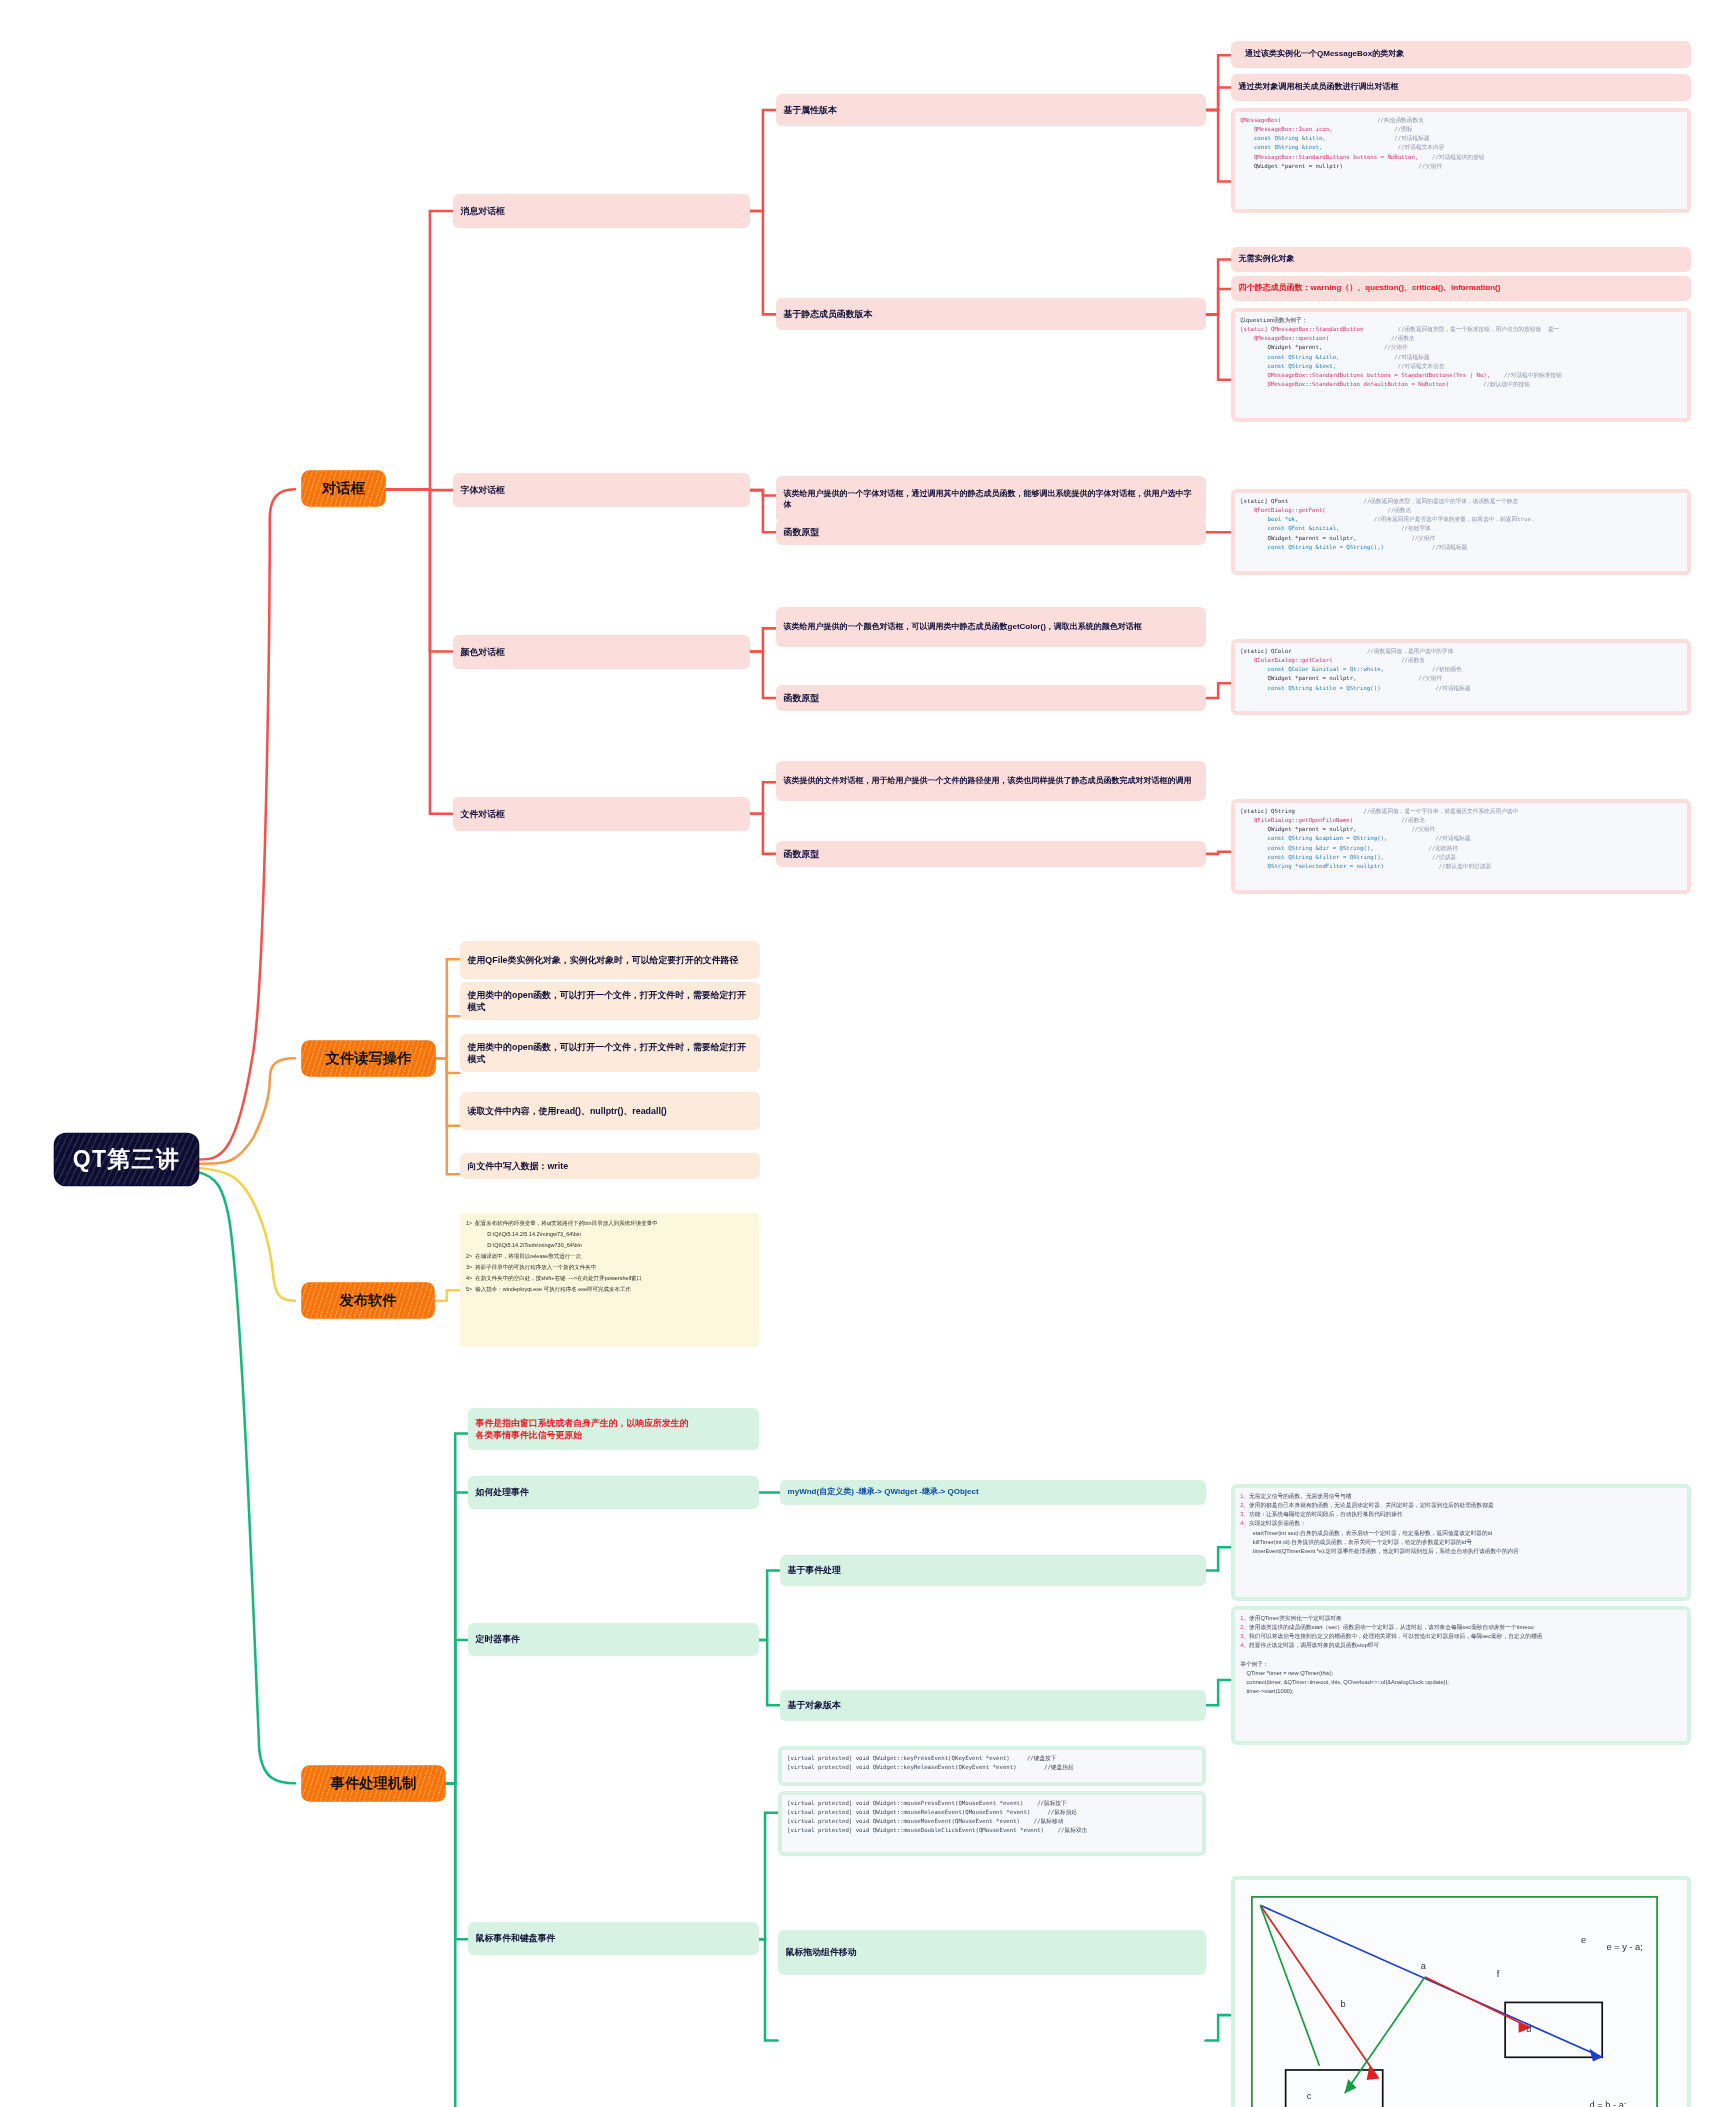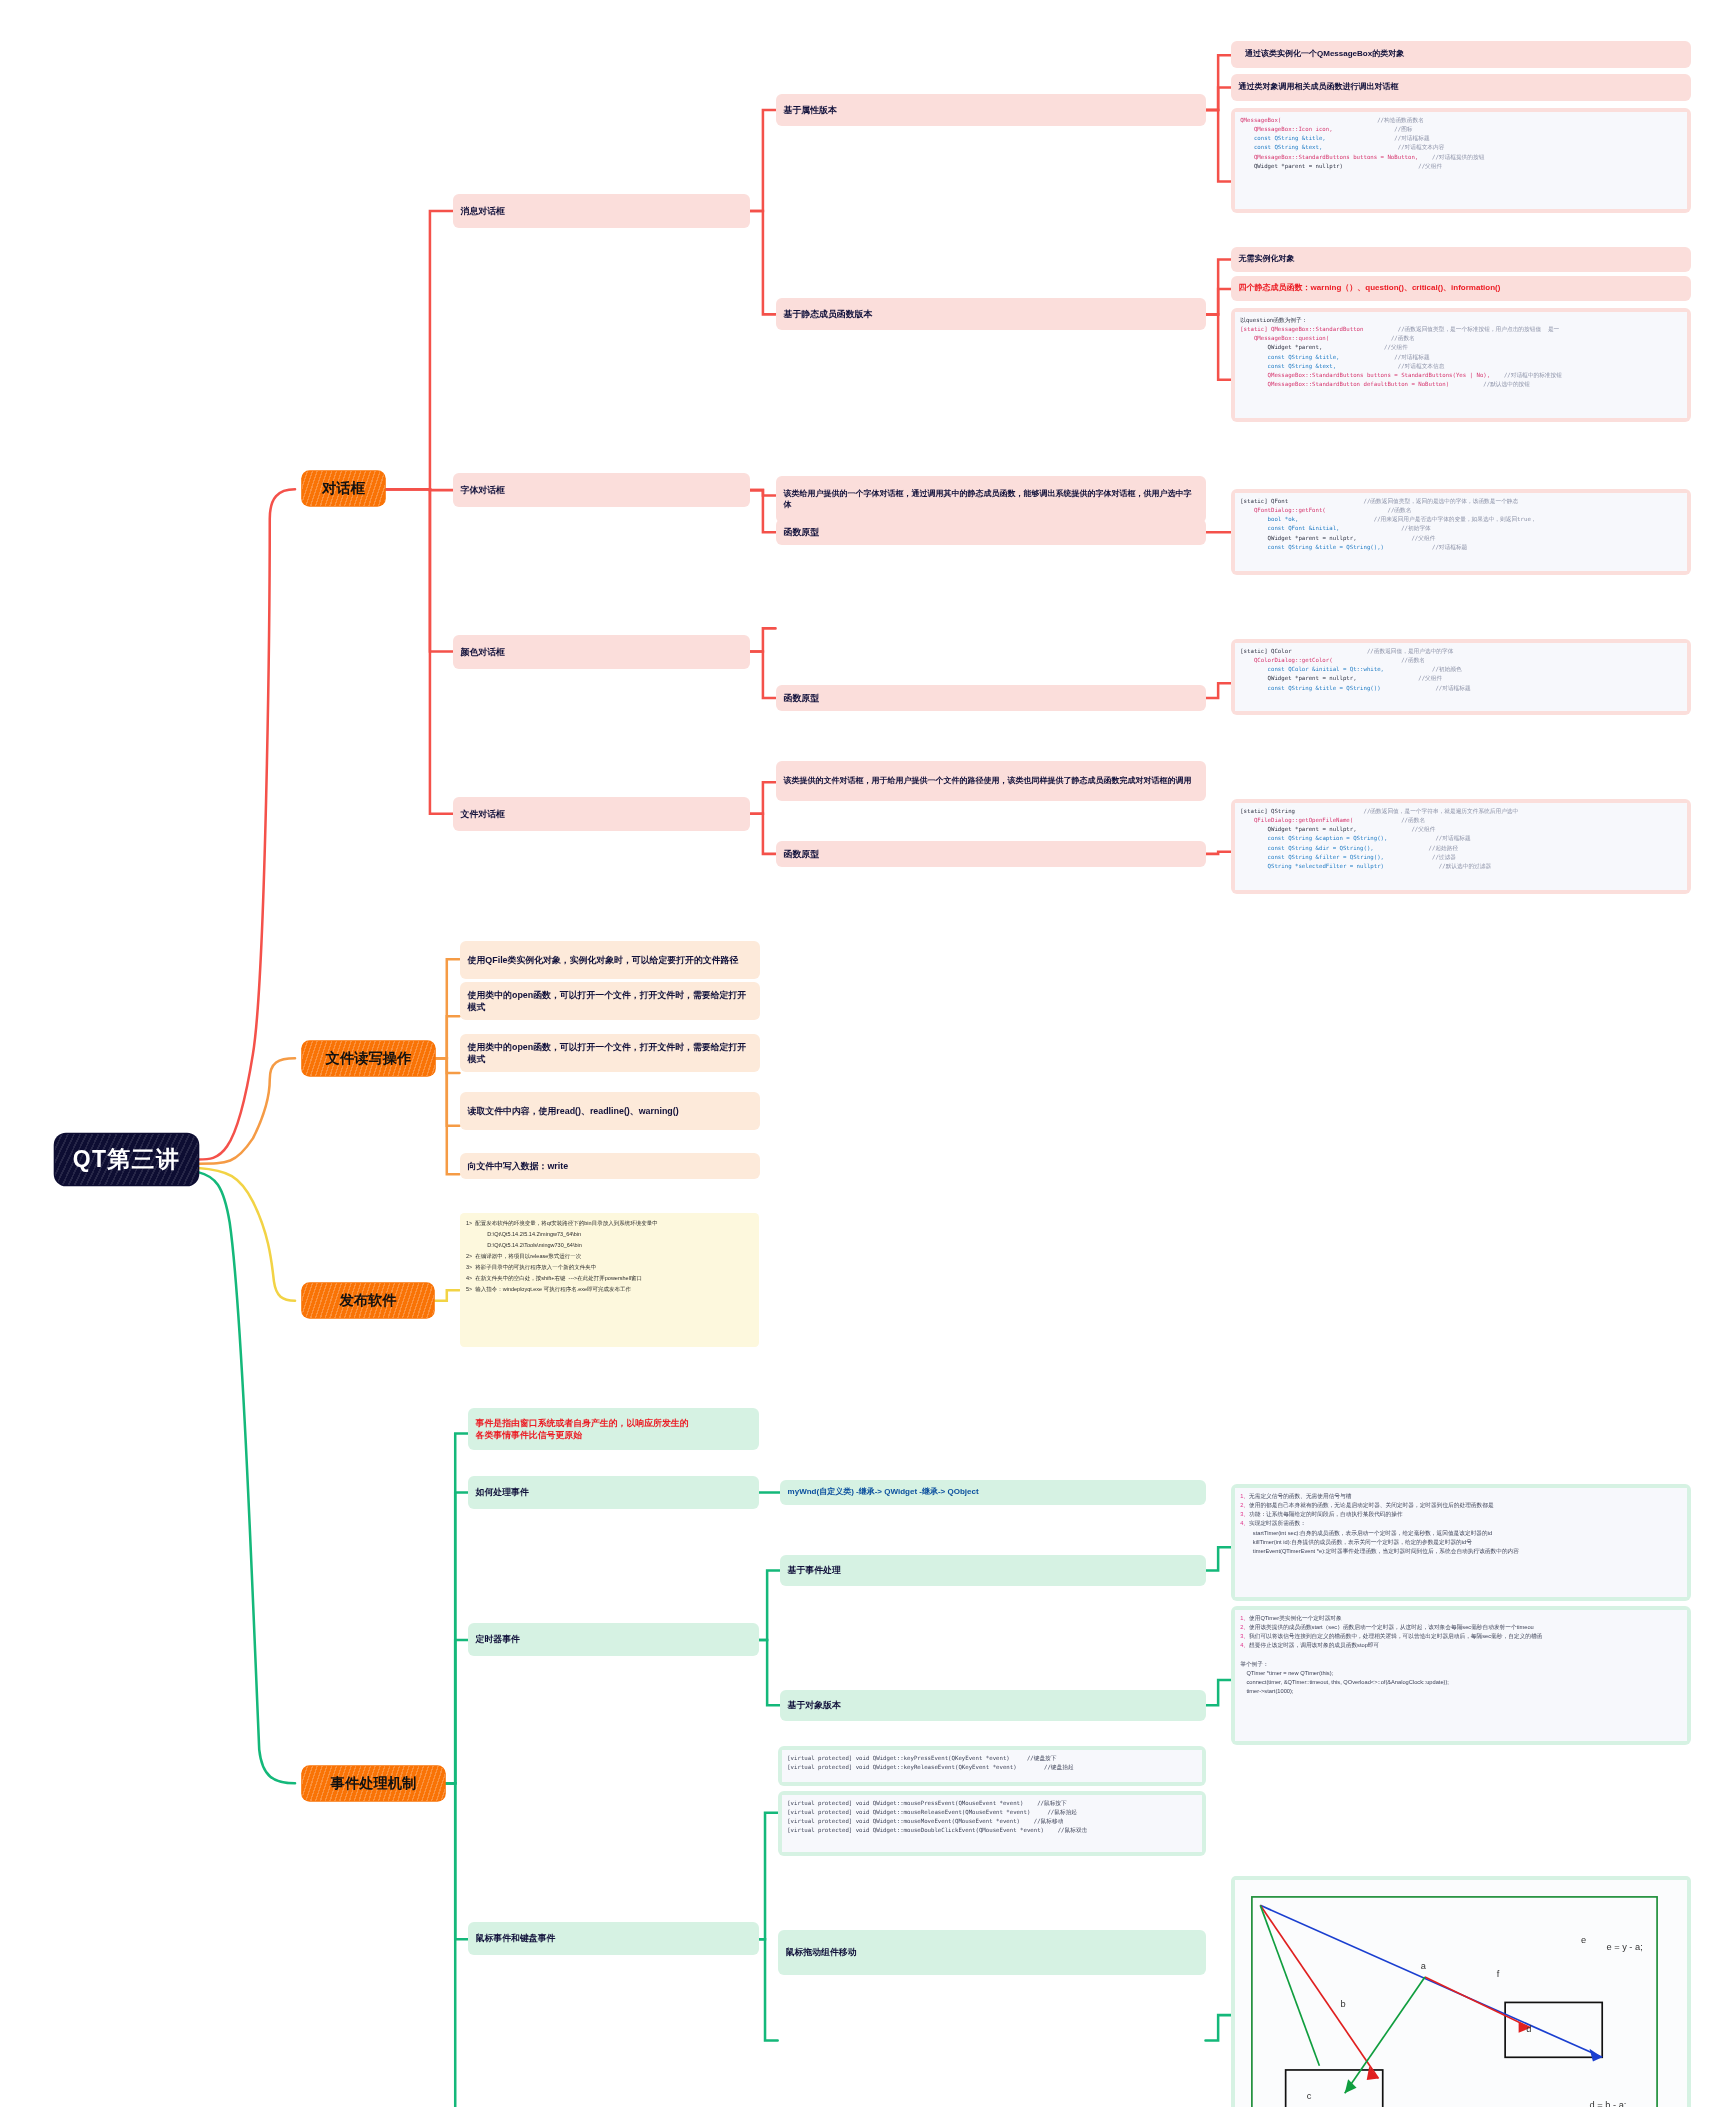--- a/index.html
+++ b/index.html
@@ -231,20 +231,23 @@
   </div>
   <div class="codepad pink" style="left:1231px;top:489px;width:460px;height:86px;">
     <div class="inner"><span class="k-dark">[static] QFont</span>                      <span class="k-grey">//函数返回值类型，返回的是选中的字体，该函数是一个静态</span>
     <span class="k-red">QFontDialog::getFont(</span>                  <span class="k-grey">//函数名</span>
         <span class="k-blue">bool *ok,</span>                      <span class="k-grey">//用来返回用户是否选中字体的变量，如果选中，则返回true，</span>
         <span class="k-blue">const QFont &amp;initial,</span>                  <span class="k-grey">//初始字体</span>
         <span class="k-dark">QWidget *parent = nullptr,</span>                <span class="k-grey">//父组件</span>
         <span class="k-blue">const QString &amp;title = QString(),)</span>              <span class="k-grey">//对话框标题</span></div>
   </div>
 
+  <div class="node pink topic sm" style="left:776px;top:607px;width:430px;height:40px;">
+    <span class="txt">该类给用户提供的一个颜色对话框，可以调用类中静态成员函数getColor()，调取出系统的颜色对话框</span>
+  </div>
   <div class="node pink topic" style="left:776px;top:685px;width:430px;height:26px;">
     <span class="txt">函数原型</span>
   </div>
   <div class="codepad pink" style="left:1231px;top:639px;width:460px;height:76px;">
     <div class="inner"><span class="k-dark">[static] QColor</span>                      <span class="k-grey">//函数返回值，是用户选中的字体</span>
     <span class="k-red">QColorDialog::getColor(</span>                    <span class="k-grey">//函数名</span>
         <span class="k-blue">const QColor &amp;initial = Qt::white,</span>              <span class="k-grey">//初始颜色</span>
         <span class="k-dark">QWidget *parent = nullptr,</span>                  <span class="k-grey">//父组件</span>
         <span class="k-blue">const QString &amp;title = QString())</span>                <span class="k-grey">//对话框标题</span></div>
   </div>
@@ -268,21 +271,21 @@
   <div class="node peach topic" style="left:460px;top:941px;width:300px;height:38px;">
     <span class="txt">使用QFile类实例化对象，实例化对象时，可以给定要打开的文件路径</span>
   </div>
   <div class="node peach topic" style="left:460px;top:982px;width:300px;height:38px;">
     <span class="txt">使用类中的open函数，可以打开一个文件，打开文件时，需要给定打开模式</span>
   </div>
   <div class="node peach topic" style="left:460px;top:1034px;width:300px;height:38px;">
     <span class="txt">使用类中的open函数，可以打开一个文件，打开文件时，需要给定打开模式</span>
   </div>
   <div class="node peach topic" style="left:460px;top:1092px;width:300px;height:38px;">
-    <span class="txt">读取文件中内容，使用read()、readline()、warning()</span>
+    <span class="txt">读取文件中内容，使用read()、nullptr()、readall()</span>
   </div>
   <div class="node peach topic" style="left:460px;top:1153px;width:300px;height:26px;">
     <span class="txt">向文件中写入数据：write</span>
   </div>
 
   <div class="notepad" style="left:460px;top:1213px;width:299px;height:134px;">
     <div class="inner">1&gt;  配置发布软件的环境变量，将qt安装路径下的bin目录放入到系统环境变量中
               D:\Qt\Qt5.14.2\5.14.2\mingw73_64\bin
               D:\Qt\Qt5.14.2\Tools\mingw730_64\bin
 2&gt;  在编译器中，将项目以release形式运行一次

